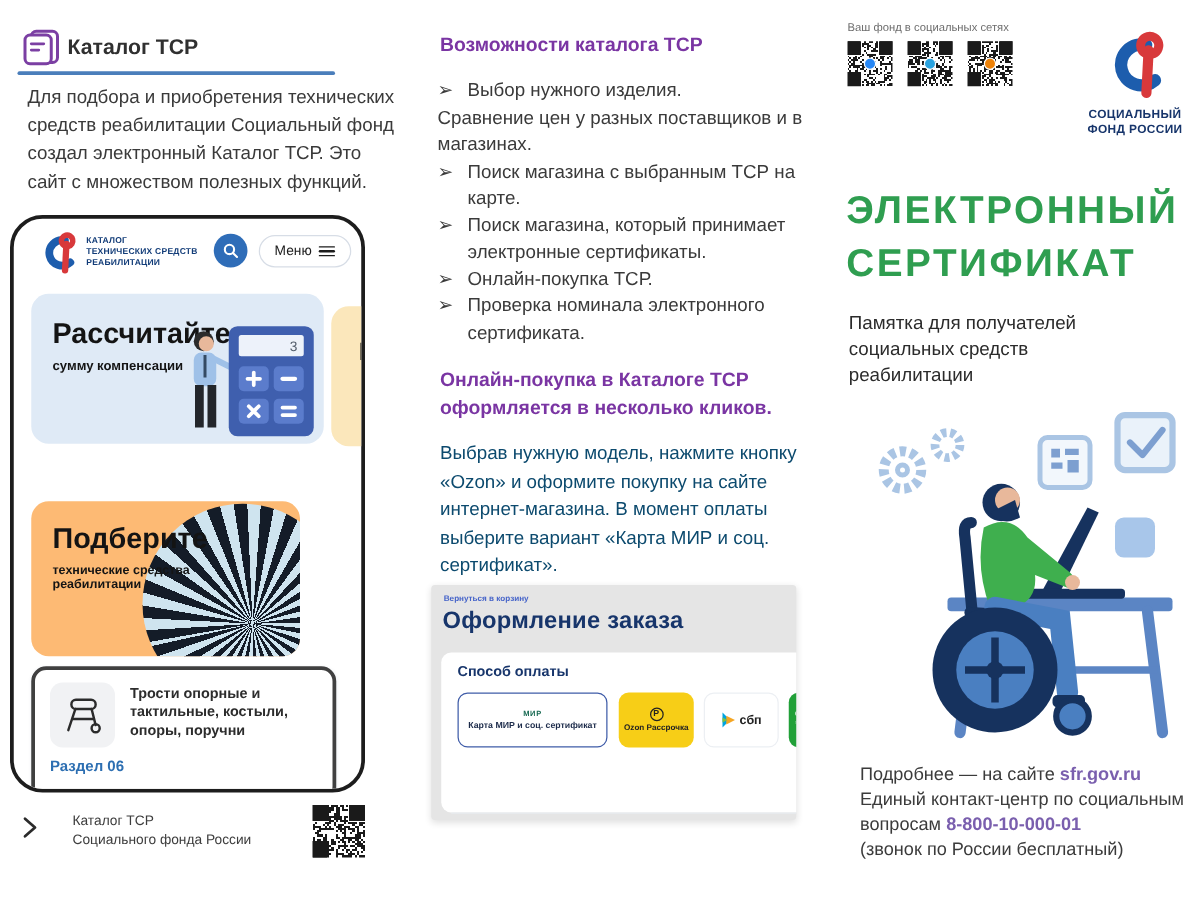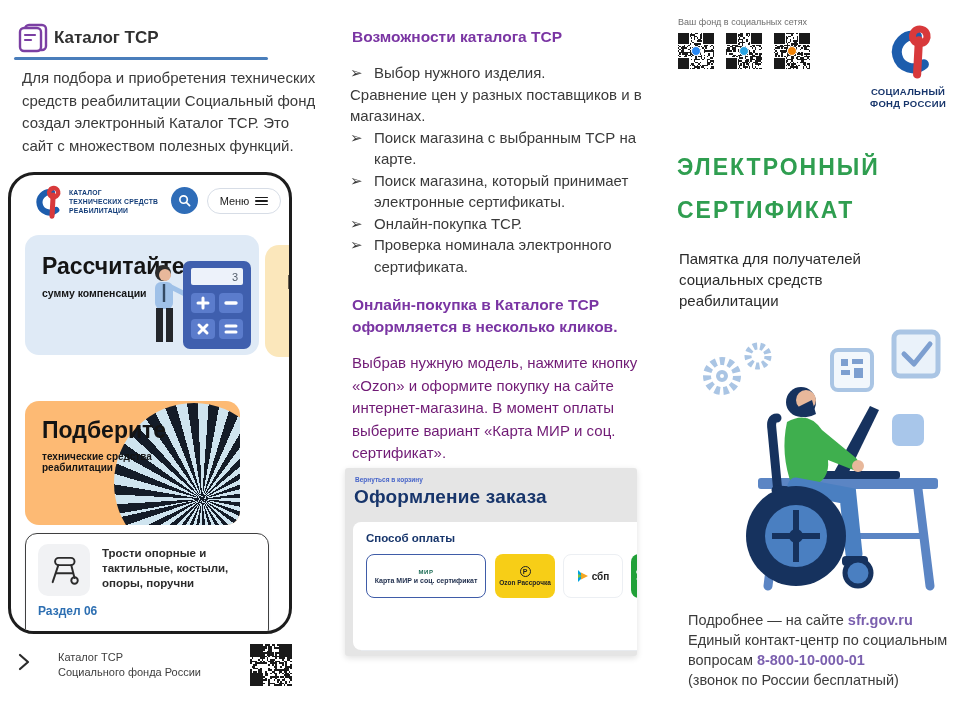--- a/index.html
+++ b/index.html
@@ -27,39 +27,39 @@
   .partial-card { left:254px; top:70px; width:36px; height:112px; background:#fbe7bb; border-radius:14px 0 0 14px; }
   .partial-card b { position:absolute; left:22px; top:26px; font-size:20px; color:#141414; }
 
   .card-pick { left:14px; top:226px; width:215px; height:124px; background:#fdba74; border-radius:14px; overflow:hidden; }
   .fan { position:absolute; right:-34px; top:2px; width:160px; height:160px; border-radius:50%;
          background:repeating-conic-gradient(from -100deg at 55% 60%, #141c28 0deg 6.5deg, #cfe4ef 6.5deg 13deg); }
   .card-pick h2 { position:absolute; left:17px; top:16px; font-size:23px; font-weight:800; color:#141414; }
   .card-pick .sub { position:absolute; left:17px; top:50px; width:150px; font-size:10px; font-weight:bold; color:#141414; }
   .card-pick .cnt { position:absolute; left:17px; top:80px; font-size:18px; font-weight:800; color:#2d6fb2;margin-top:44px; }
 
-  .card-sec { left:14px; top:358px; width:244px; height:108px; background:#fff; border:1px solid #404040; border-radius:12px; box-shadow:0 1px 3px rgba(30,60,110,.08); }
+  .card-sec { left:14px; top:358px; width:244px; height:108px; background:#fff; border:3px solid #404040; border-radius:12px; box-shadow:0 1px 3px rgba(30,60,110,.08); }
   .card-sec .ic { position:absolute; left:12px; top:10px; width:52px; height:52px; background:#f1f2f4; border-radius:10px; display:flex; align-items:center; justify-content:center; }
   .card-sec .txt { position:absolute; left:76px; top:12px; width:158px; font-size:11.5px; font-weight:bold; color:#2c2c2c; line-height:15px; }
   .card-sec .lnk { position:absolute; left:12px; top:70px; font-size:12px; font-weight:bold; color:#2d6fb2; }
 
   .l-footer-txt { left:58px; top:650px; font-size:11px; color:#3d3d3d; line-height:14.5px; }
   .qr { display:block; }
   .qr svg rect { fill:#1a1a1a; }
   .qr-footer { left:250px; top:644px; width:42px; height:42px; }
 
   
   .m-heading { left:352px; top:28px; font-size:15.5px; font-weight:bold; color:#7a35a3; }
   .m-bullets { left:350px; top:62px; width:296px; font-size:15px; line-height:21.5px; color:#3a3a3a; }
   .b-row { position:relative; }
   .b-row.arrow::before { content:""; }
   .b-arrow { position:absolute; left:0; top:0; }
   .b-row.arrow { padding-left:24px; }
   .m-sub { left:352px; top:294px; width:292px; font-size:15.5px; font-weight:bold; color:#7a35a3; line-height:22px; }
-  .m-para { left:352px; top:352px; width:296px; font-size:15px; line-height:22.5px; color:#701a75; }
+  .m-para { left:352px; top:352px; width:296px; font-size:15px; line-height:22.5px; color:#0c4a6e; }
 
   .shot { left:345px; top:468px; width:292px; height:188px; background:#e5e5e5; overflow:hidden; border-radius:3px; box-shadow:0 2px 6px rgba(0,0,0,.12); }
   .shot .back { position:absolute; left:10px; top:8px; font-size:6.5px; color:#4664c9; font-weight:bold; }
   .shot h1 { position:absolute; left:9px; top:18px; font-size:19px; font-weight:800; color:#17356b; letter-spacing:.2px; }
   .pay-card { position:absolute; left:8px; top:54px; width:300px; height:128px; background:#fff; border-radius:8px; }
   .pay-card .lbl { position:absolute; left:13px; top:10px; font-size:11.5px; font-weight:800; color:#17356b; }
   .pay-btn { position:absolute; top:32px; height:44px; border-radius:8px; display:flex; flex-direction:column; align-items:center; justify-content:center; gap:2px; text-align:center; }
   .pb-mir { left:13px; width:120px; border:1.5px solid #3f5ca8; background:#fff; }
   .pb-mir .logo { font-size:6px; font-weight:800; color:#1a6b54; letter-spacing:.5px; }
   .pb-mir .t { font-size:7px; color:#1c2b4a; font-weight:bold; }
@@ -71,21 +71,21 @@
   .pb-sber { left:278px; width:34px; background:#21a038; align-items:flex-start; padding-left:5px; }
   .pb-sber .t { font-size:6px; font-weight:bold; color:#fff; }
   .pb-sber .dash { font-size:6px; color:#cfe9d6; letter-spacing:1px; }
   .note { position:absolute; left:8px; top:128px; width:300px; border-top:1px solid #e8ebef; padding:8px 10px 0 32px; }
 
   
   .r-social-lbl { left:678px; top:17px; font-size:9px; color:#6d6d6d; }
   .qr-social { width:36px; height:36px; top:33px; }
   .qr-badge { position:absolute; left:13px; top:13px; width:10px; height:10px; border-radius:50%; border:1.5px solid #fff; }
   .sfr-logo-txt { left:858px; top:86px; width:100px; text-align:center; font-size:9.5px; font-weight:700; color:#17356b; line-height:12px; letter-spacing:.3px; }
-  .r-title { left:677px; top:146px; font-size:23px; font-weight:800; color:#2f9e50; line-height:43px; letter-spacing:2px; }
+  .r-title { left:677px; top:146px; font-size:31px; font-weight:800; color:#2f9e50; line-height:43px; letter-spacing:2px; }
   .r-subtitle { left:679px; top:248px; width:215px; font-size:15px; color:#2b2b2b; line-height:21px; }
   .r-contact { left:688px; top:610px; width:270px; font-size:14.5px; line-height:20px; color:#3b3b3b; }
   .plink { color:#7a5fae; font-weight:bold; }
 
   .ic-stroke { stroke:#2b2b2b; stroke-width:2.4; fill:none; stroke-linecap:round; stroke-linejoin:round; }
 </style>
 </head>
 <body>
 
 <div class="page">

